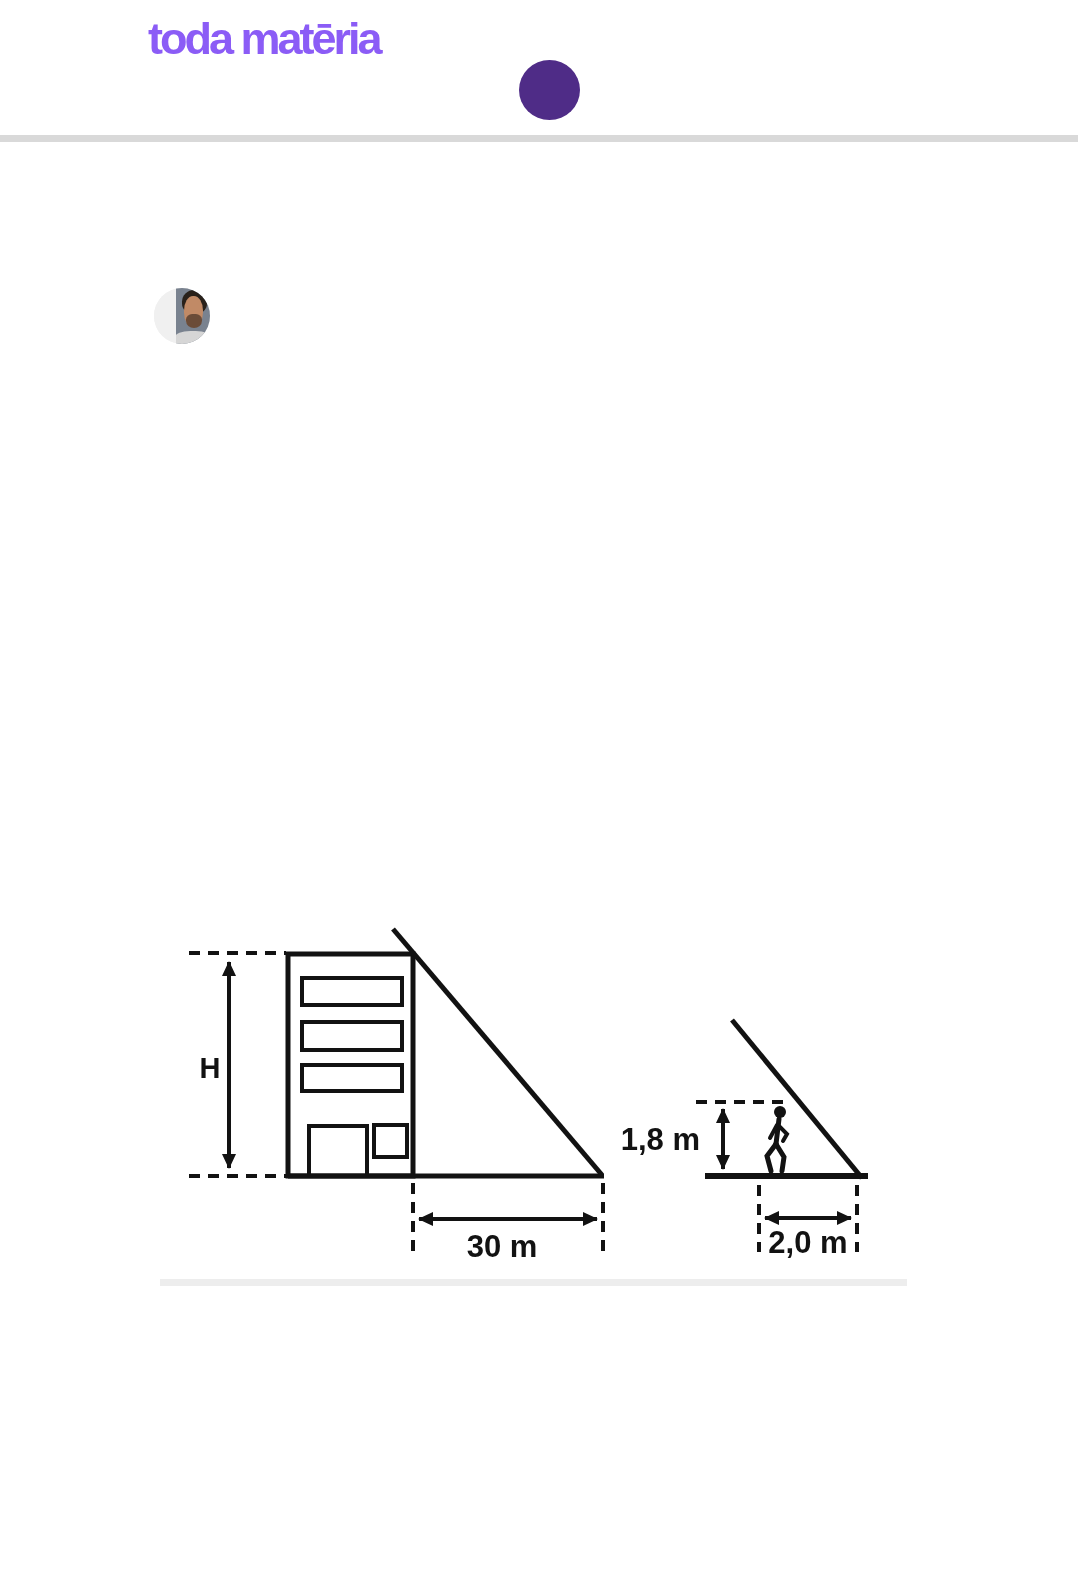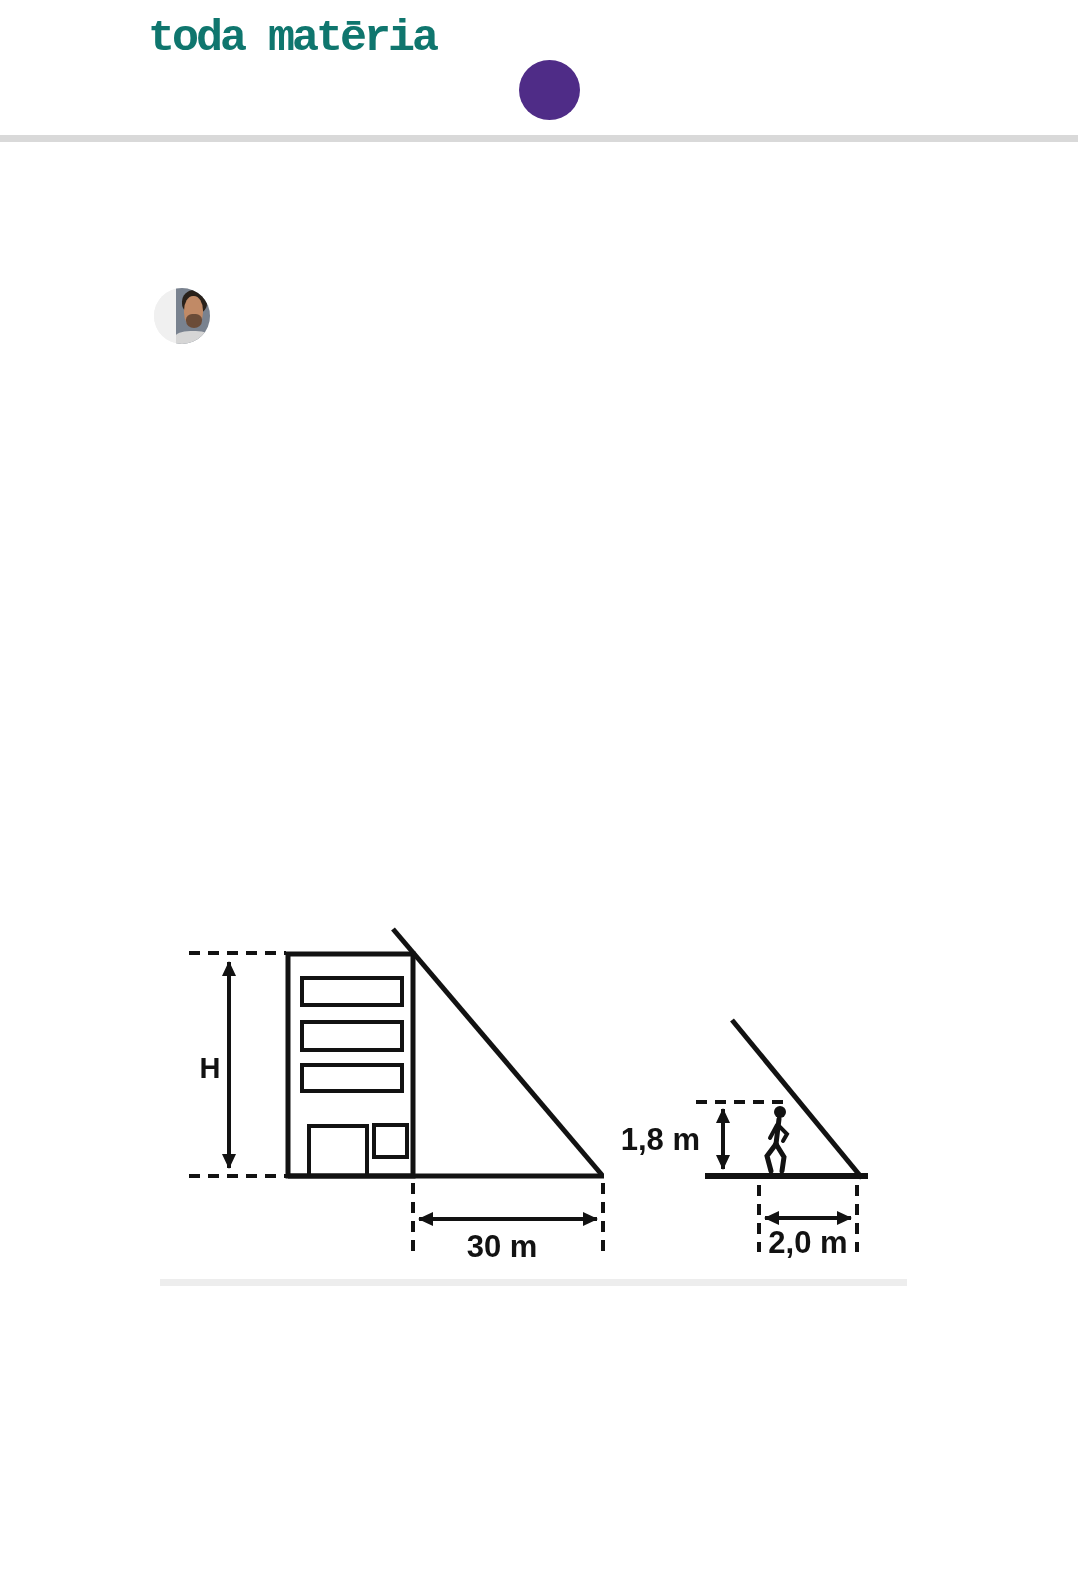--- a/index.html
+++ b/index.html
@@ -11,22 +11,22 @@
     --avatar-photo-bg:#79828f;
   }
   *{margin:0;padding:0;box-sizing:border-box;}
   html,body{background:#ffffff;}
   body{font-family:"Liberation Sans",sans-serif;}
   .page{position:relative;width:1078px;height:1570px;background:#ffffff;overflow:hidden;}
 
   
   .logo{
     position:absolute;left:148px;top:14px;
-    font-family:Liberation Mono, monospace;font-weight:bold;
-    font-size:45px;letter-spacing:-3px;color:#0f766e;line-height:1.1;
+    font-family:Liberation Sans, sans-serif;font-weight:bold;
+    font-size:45px;letter-spacing:-3px;color:#8b5cf6;line-height:1.1;
     white-space:nowrap;cursor:pointer;
   }
   .accent-dot{
     position:absolute;left:519px;top:60px;width:61px;height:60px;
     border-radius:50%;background:var(--accent,#4f2c87);cursor:pointer;
   }
   .divider{
     position:absolute;left:0;top:135px;width:1078px;height:7px;
     background:var(--divider,#d9d9d9);
   }

